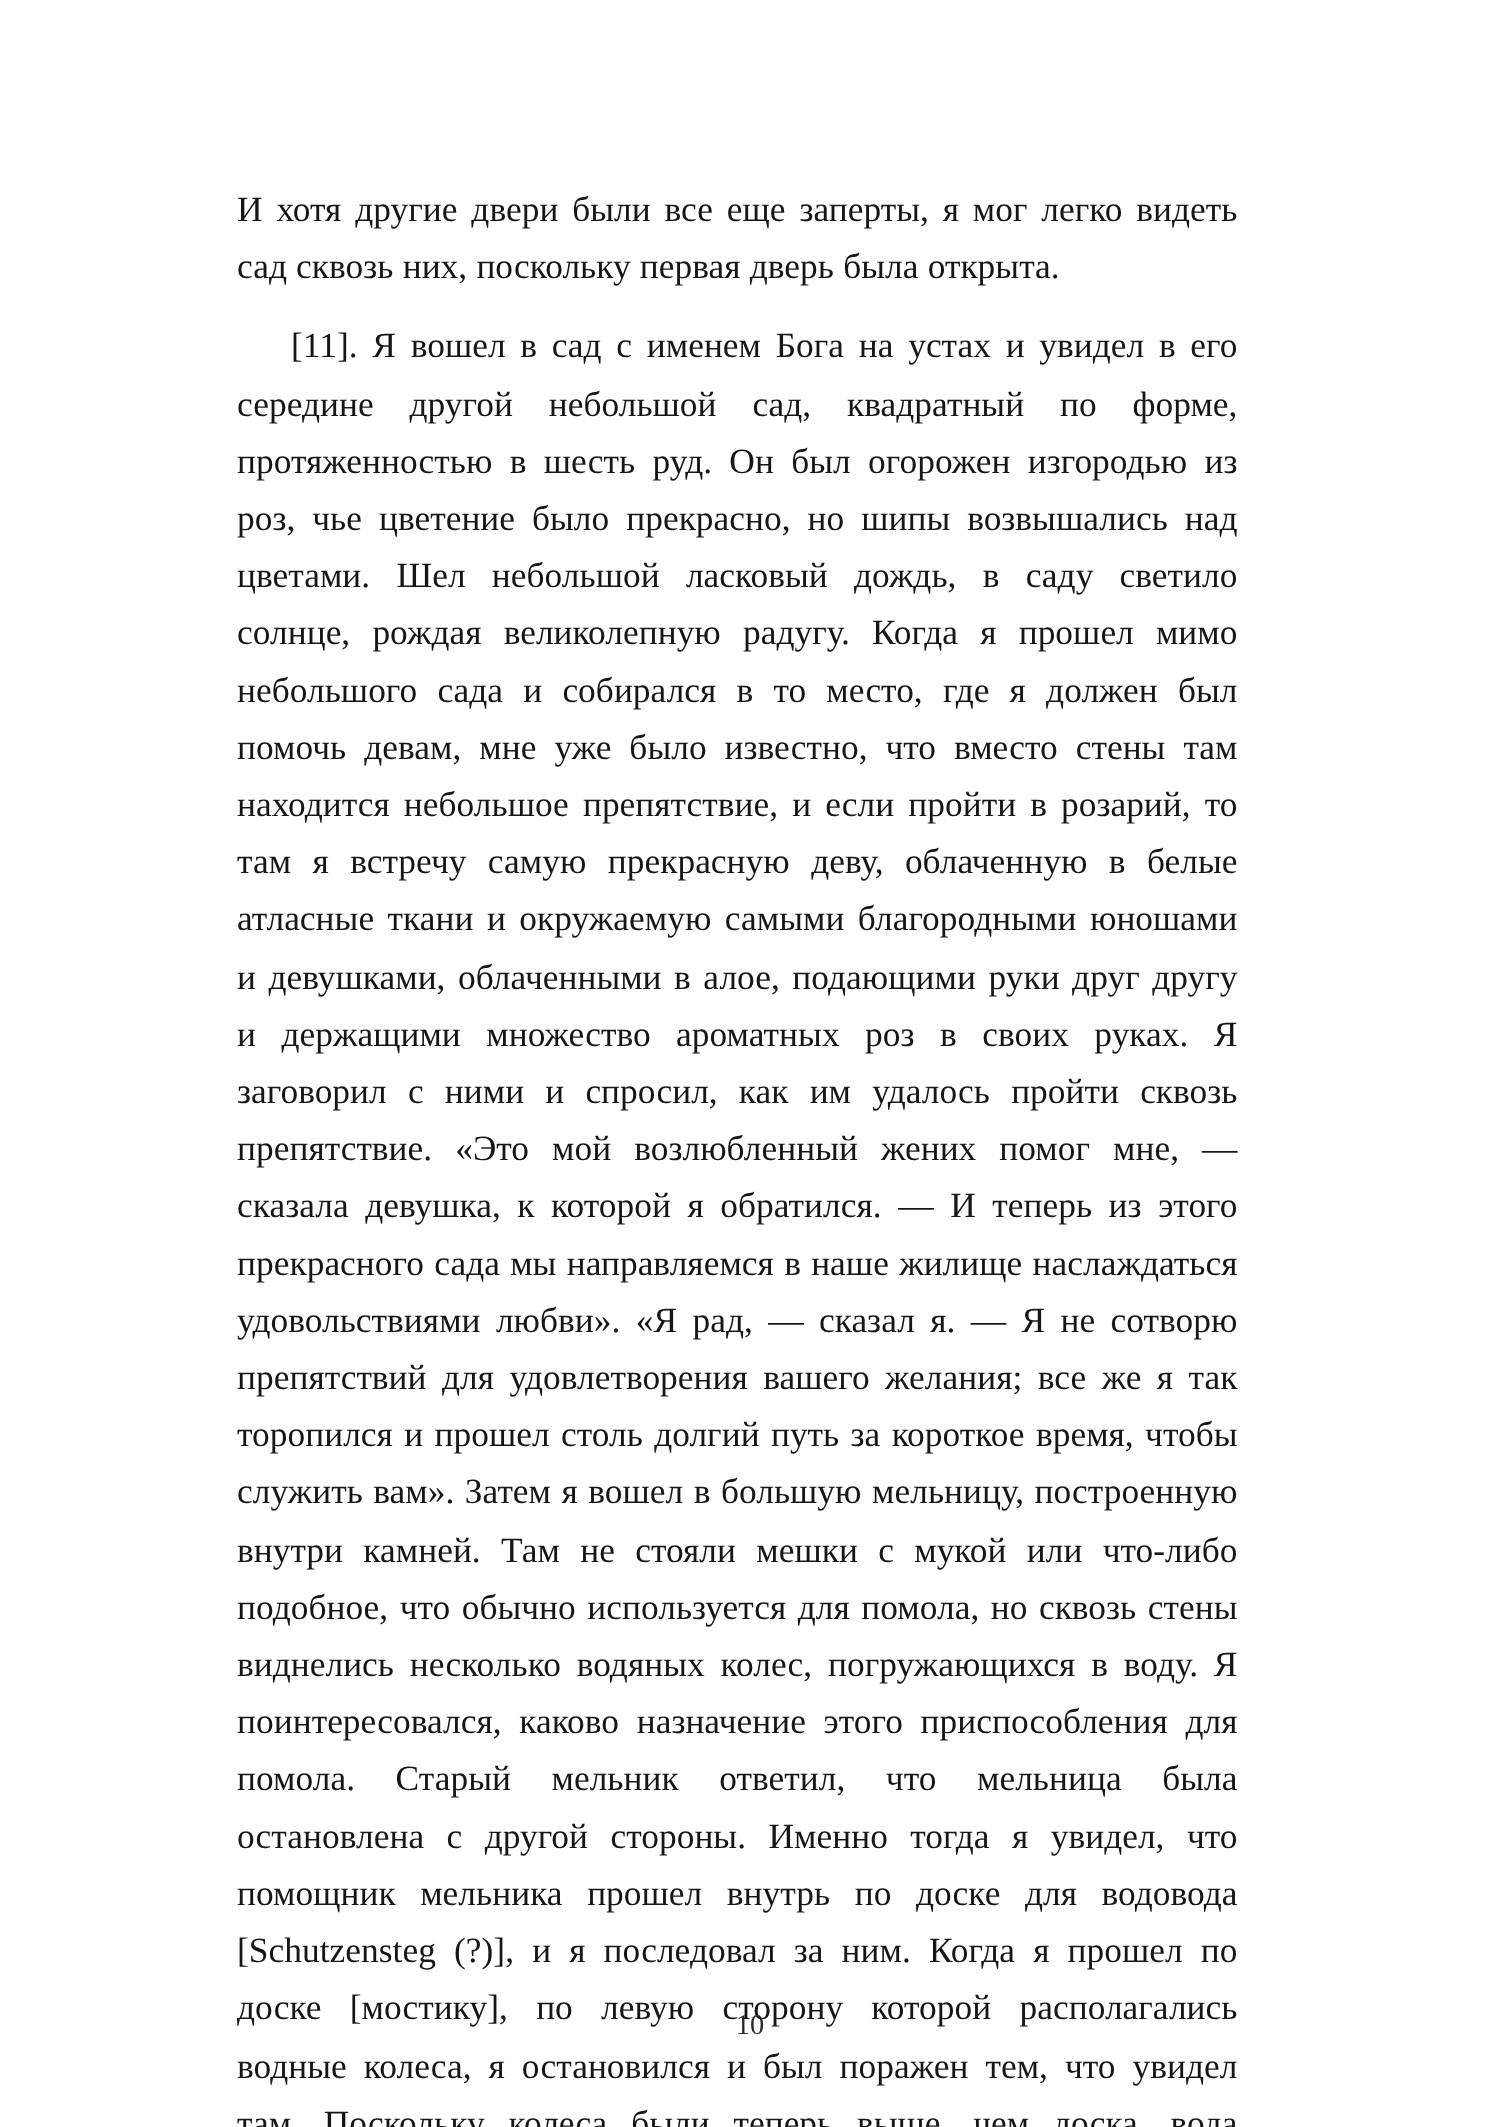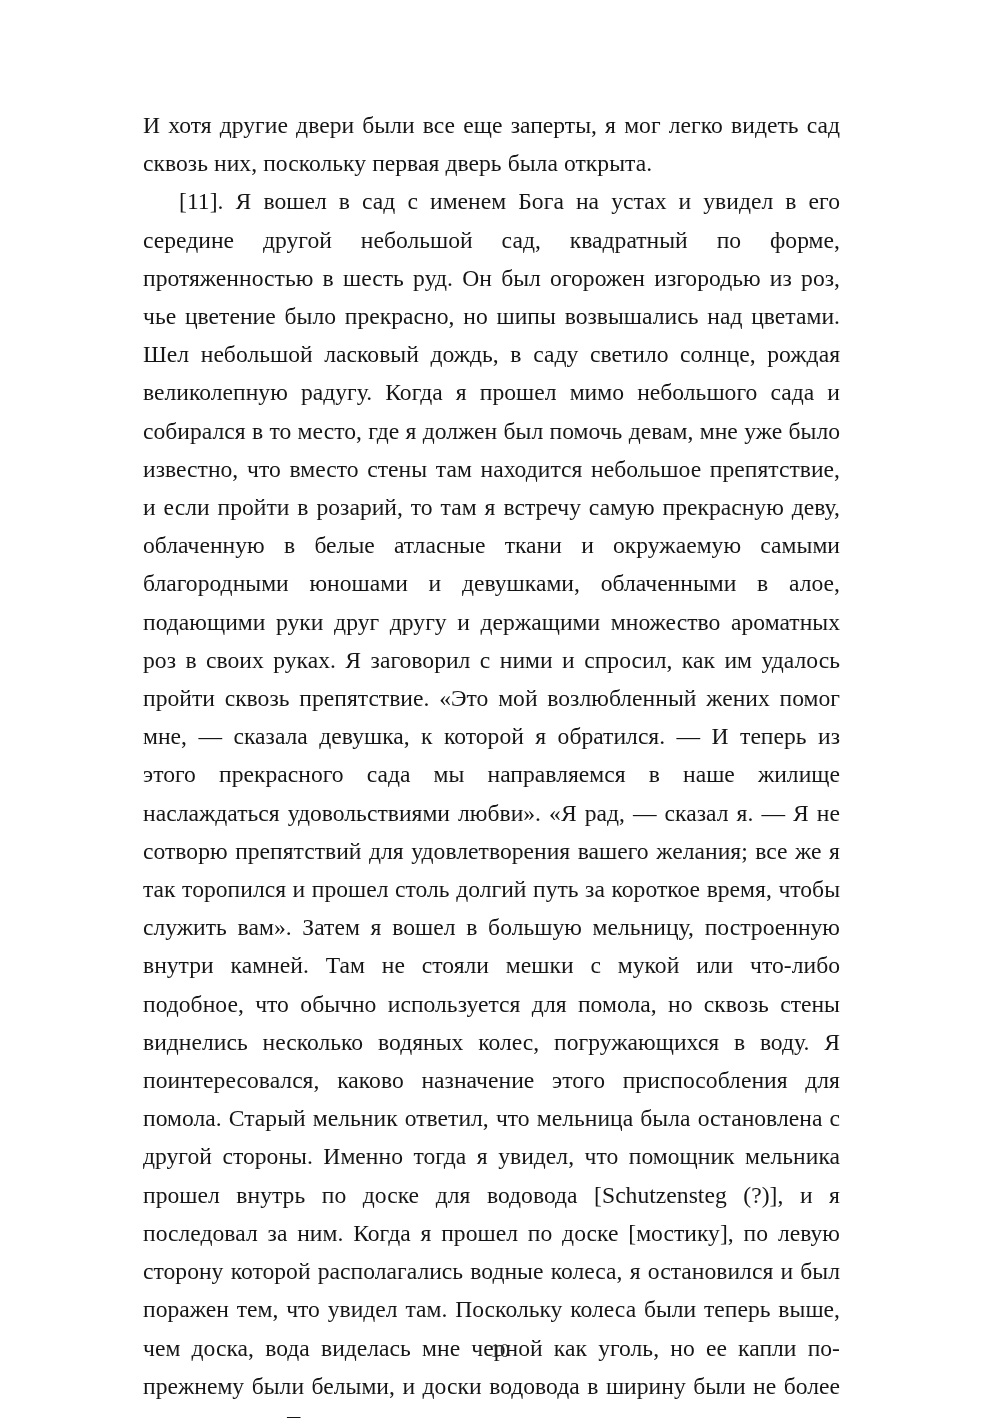--- a/index.html
+++ b/index.html
@@ -23,21 +23,21 @@
     height: 1418px;
     background: #ffffff;
   }
   .text-column {
     position: absolute;
     left: 143px;
     top: 106px;
     width: 697px;
   }
   .para {
-    margin: 0;
+    margin: 15px;
     padding: 0;
     font-size: 23.6px;
     line-height: 38.2px;
     text-align: justify;
     text-justify: inter-word;
     color: #161616;
     letter-spacing: 0.02px;
     word-spacing: 0.2px;
     -webkit-font-smoothing: antialiased;
   }

